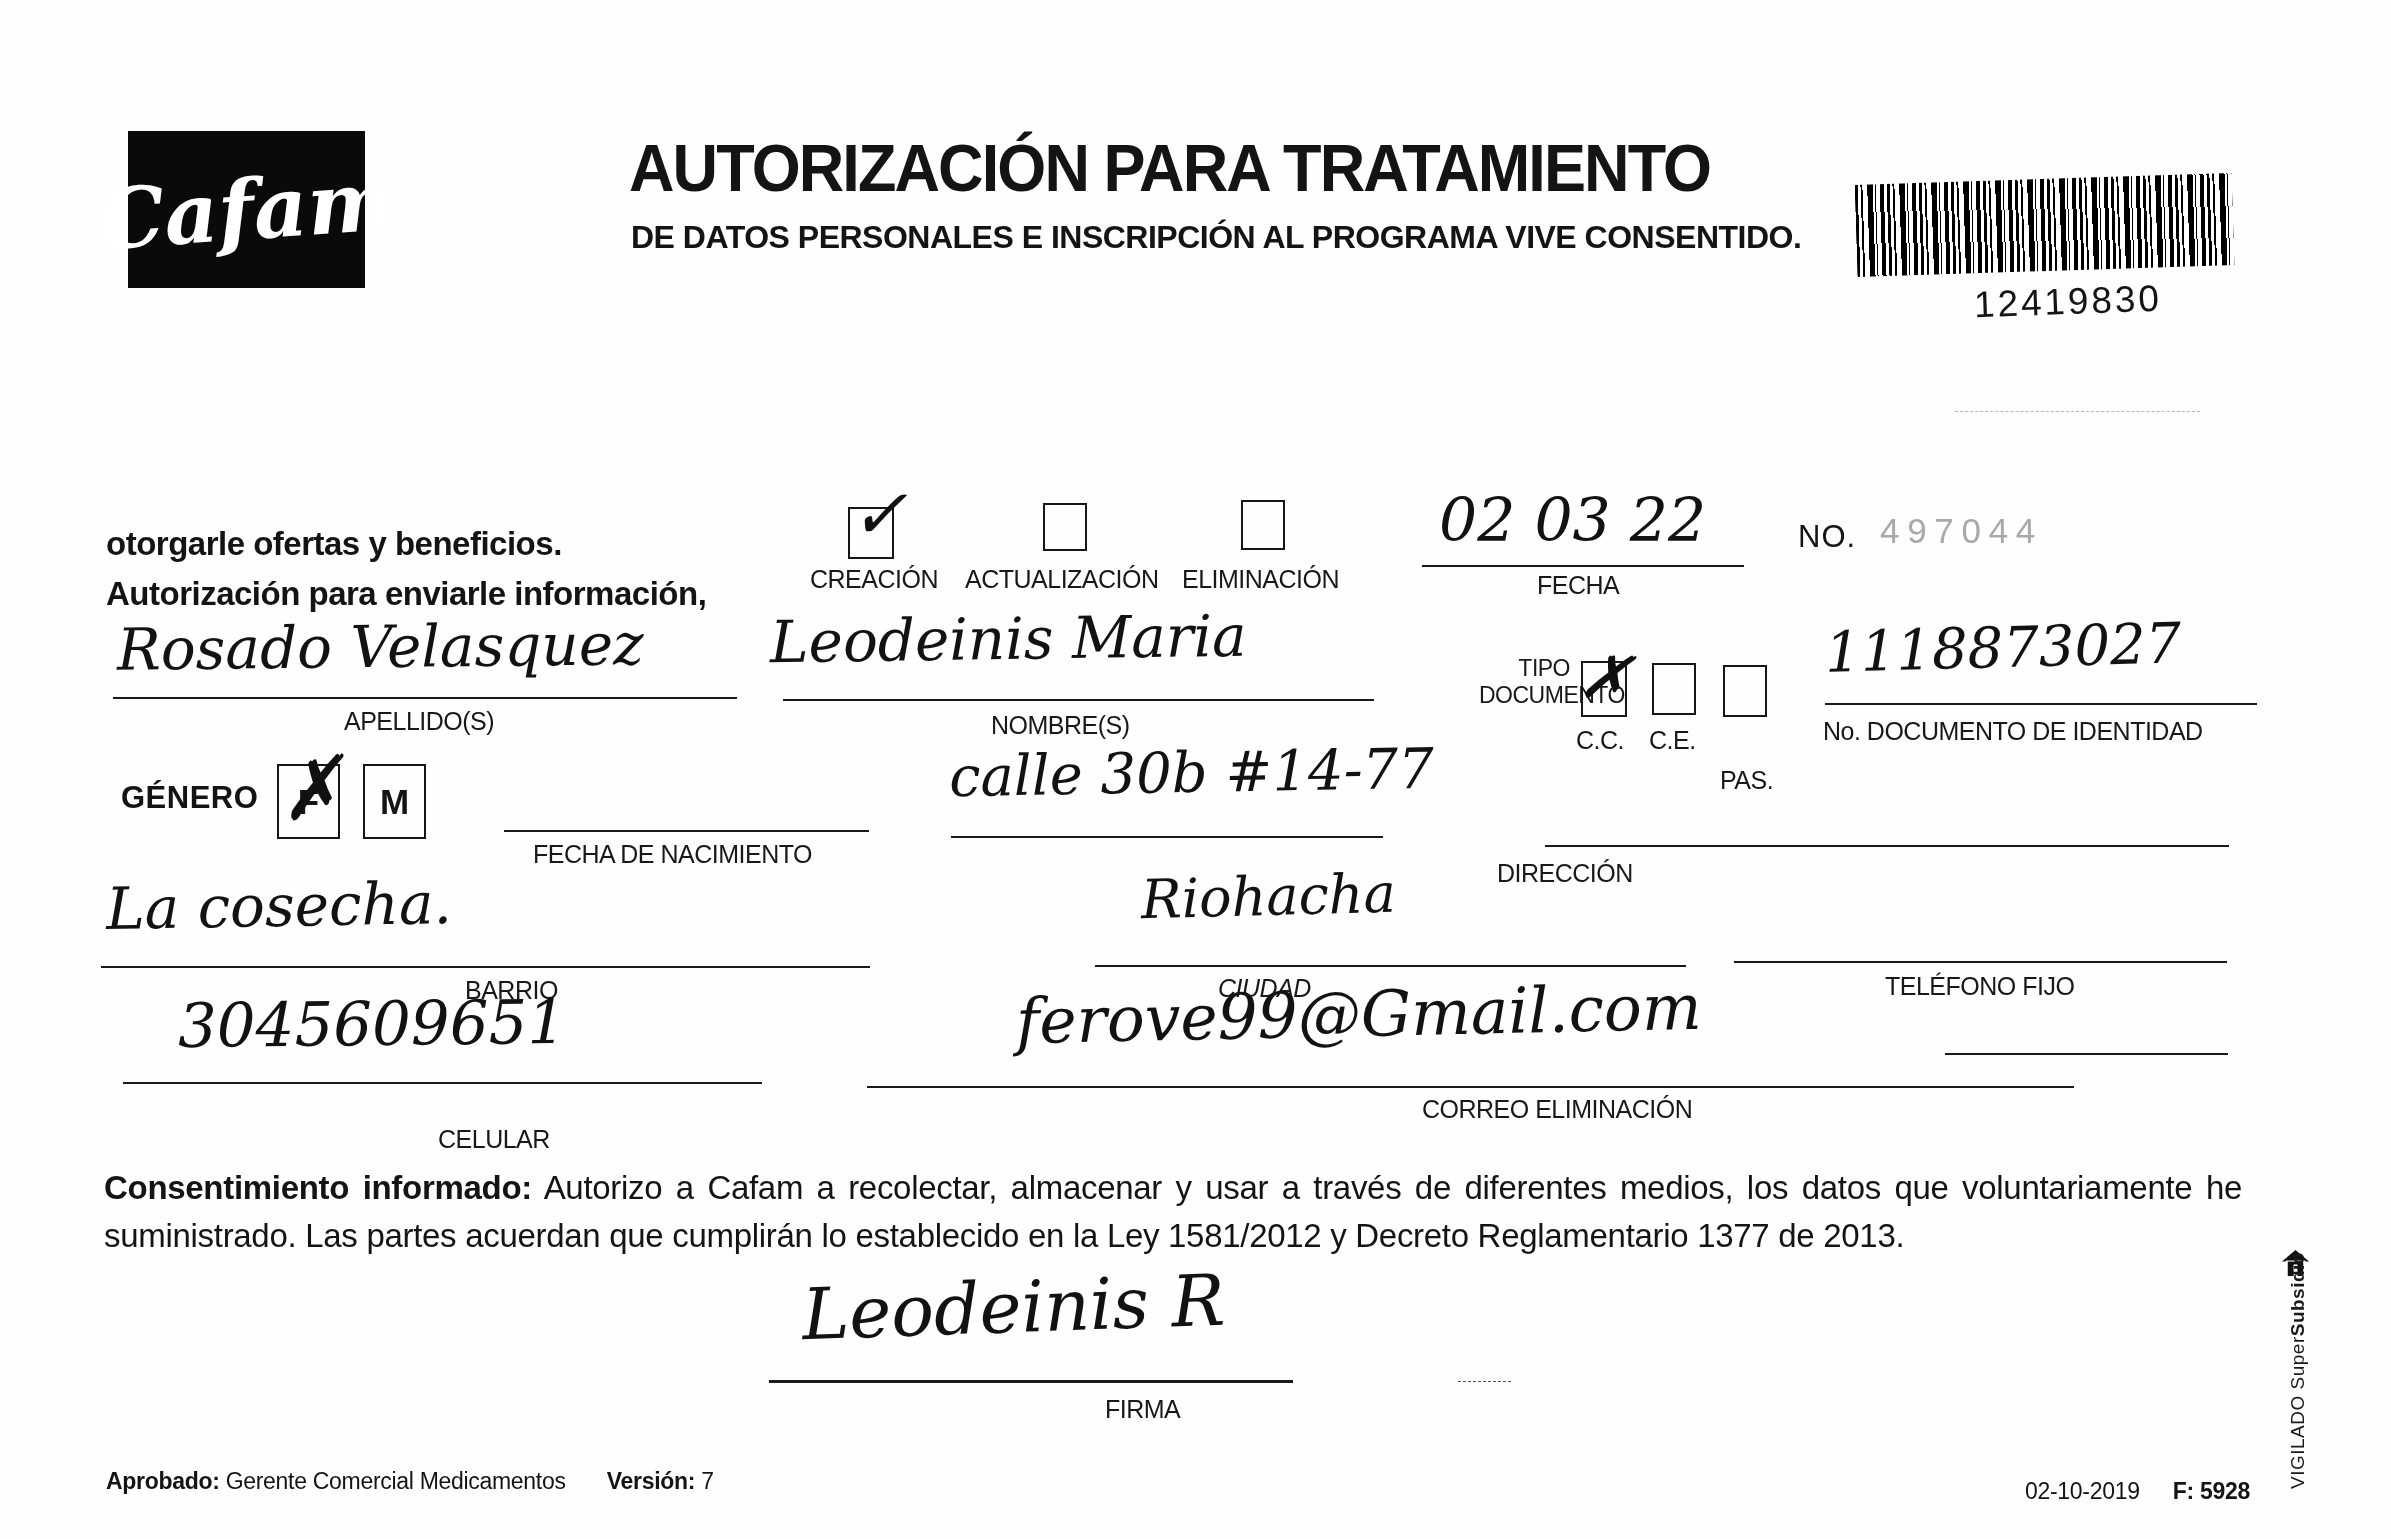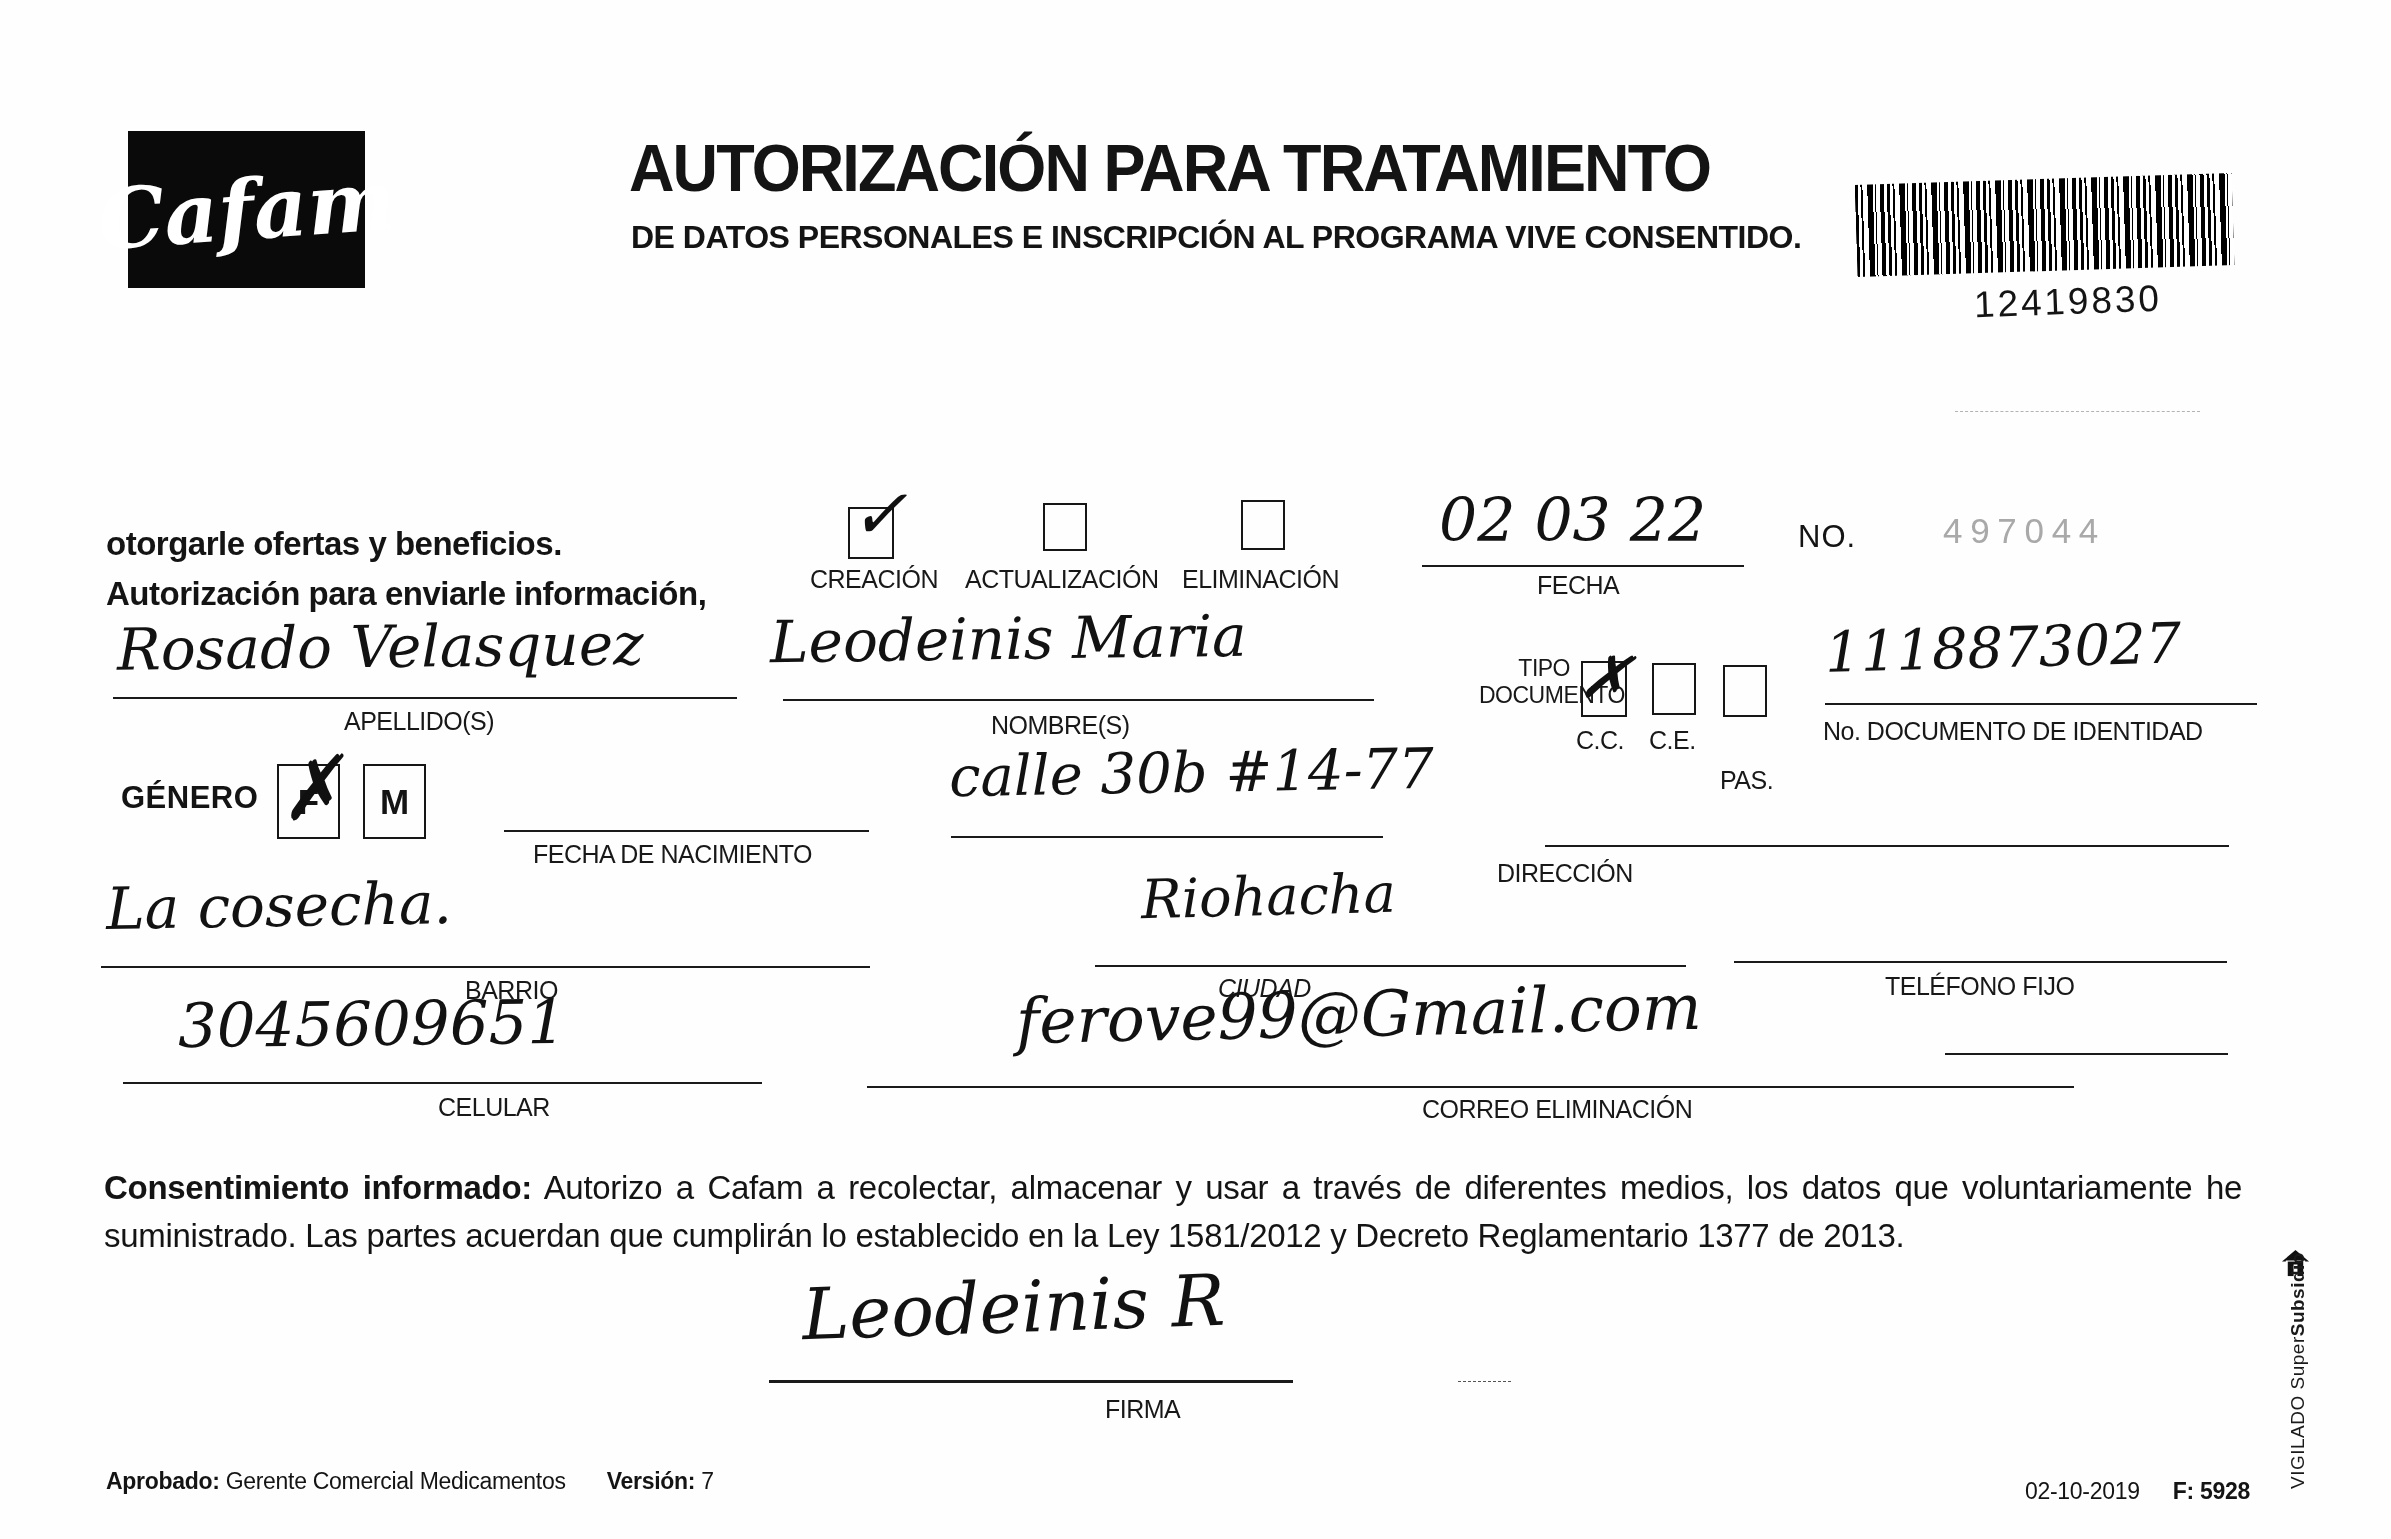--- a/index.html
+++ b/index.html
@@ -69,21 +69,21 @@
   <div class="abs lbl" style="left:965px;top:565px;">ACTUALIZACIÓN</div>
 
   <div class="cb" style="left:1241px;top:500px;width:44px;height:50px;"></div>
   <div class="abs lbl" style="left:1182px;top:565px;">ELIMINACIÓN</div>
 
   <div class="abs hand" style="left:1439px;top:485px;font-size:60px;">02 03 22</div>
   <div class="line" style="left:1422px;top:565px;width:322px;"></div>
   <div class="abs lbl" style="left:1537px;top:571px;">FECHA</div>
 
   <div class="abs" style="left:1798px;top:519px;font-size:31px;letter-spacing:1px;">NO.</div>
-  <div class="abs faint" style="left:1943px;top:511px;font-size:35px;">497044</div>
+  <div class="abs faint" style="left:1880px;top:511px;font-size:35px;">497044</div>
 
   <div class="abs hand" style="left:117px;top:613px;font-size:58px;transform:rotate(-0.6deg);">Rosado Velasquez</div>
   <div class="line" style="left:113px;top:697px;width:624px;"></div>
   <div class="abs lbl" style="left:344px;top:707px;">APELLIDO(S)</div>
 
   <div class="abs hand" style="left:770px;top:605px;font-size:58px;transform:rotate(-0.8deg);">Leodeinis Maria</div>
   <div class="line" style="left:783px;top:699px;width:591px;"></div>
   <div class="abs lbl" style="left:991px;top:711px;">NOMBRE(S)</div>
 
   <div class="abs lbl lbl-sm" style="left:1479px;top:655px;text-align:right;width:91px;">
@@ -127,21 +127,21 @@
 
   <div class="abs hand" style="left:1141px;top:865px;font-size:54px;transform:rotate(-1.5deg);">Riohacha</div>
   <div class="line" style="left:1095px;top:965px;width:591px;"></div>
   <div class="abs lbl" style="left:1218px;top:974px;font-style:italic;">CIUDAD</div>
 
   <div class="line" style="left:1734px;top:961px;width:493px;"></div>
   <div class="abs lbl" style="left:1885px;top:972px;">TELÉFONO FIJO</div>
 
   <div class="abs hand" style="left:178px;top:988px;font-size:61px;transform:rotate(-0.6deg);">3045609651</div>
   <div class="line" style="left:123px;top:1082px;width:639px;"></div>
-  <div class="abs lbl" style="left:438px;top:1093px;text-align:right;">CELULAR</div>
+  <div class="abs lbl" style="left:438px;top:1125px;text-align:right;">CELULAR</div>
 
   <div class="abs hand" style="left:1016px;top:978px;font-size:63px;transform:rotate(-1.2deg);">ferove99@Gmail.com</div>
   <div class="line" style="left:867px;top:1086px;width:1207px;"></div>
   <div class="abs lbl" style="left:1422px;top:1095px;">CORREO ELIMINACIÓN</div>
   <div class="line" style="left:1945px;top:1053px;width:283px;"></div>
 
   <div class="abs consent" style="left:104px;top:1164px;width:2138px;">
     <b>Consentimiento informado:</b><span> Autorizo a Cafam a recolectar, almacenar y usar a través de diferentes medios, los datos que voluntariamente he suministrado. Las partes acuerdan que cumplirán lo establecido en la Ley 1581/2012 y Decreto Reglamentario 1377 de 2013.</span>
   </div>
 

